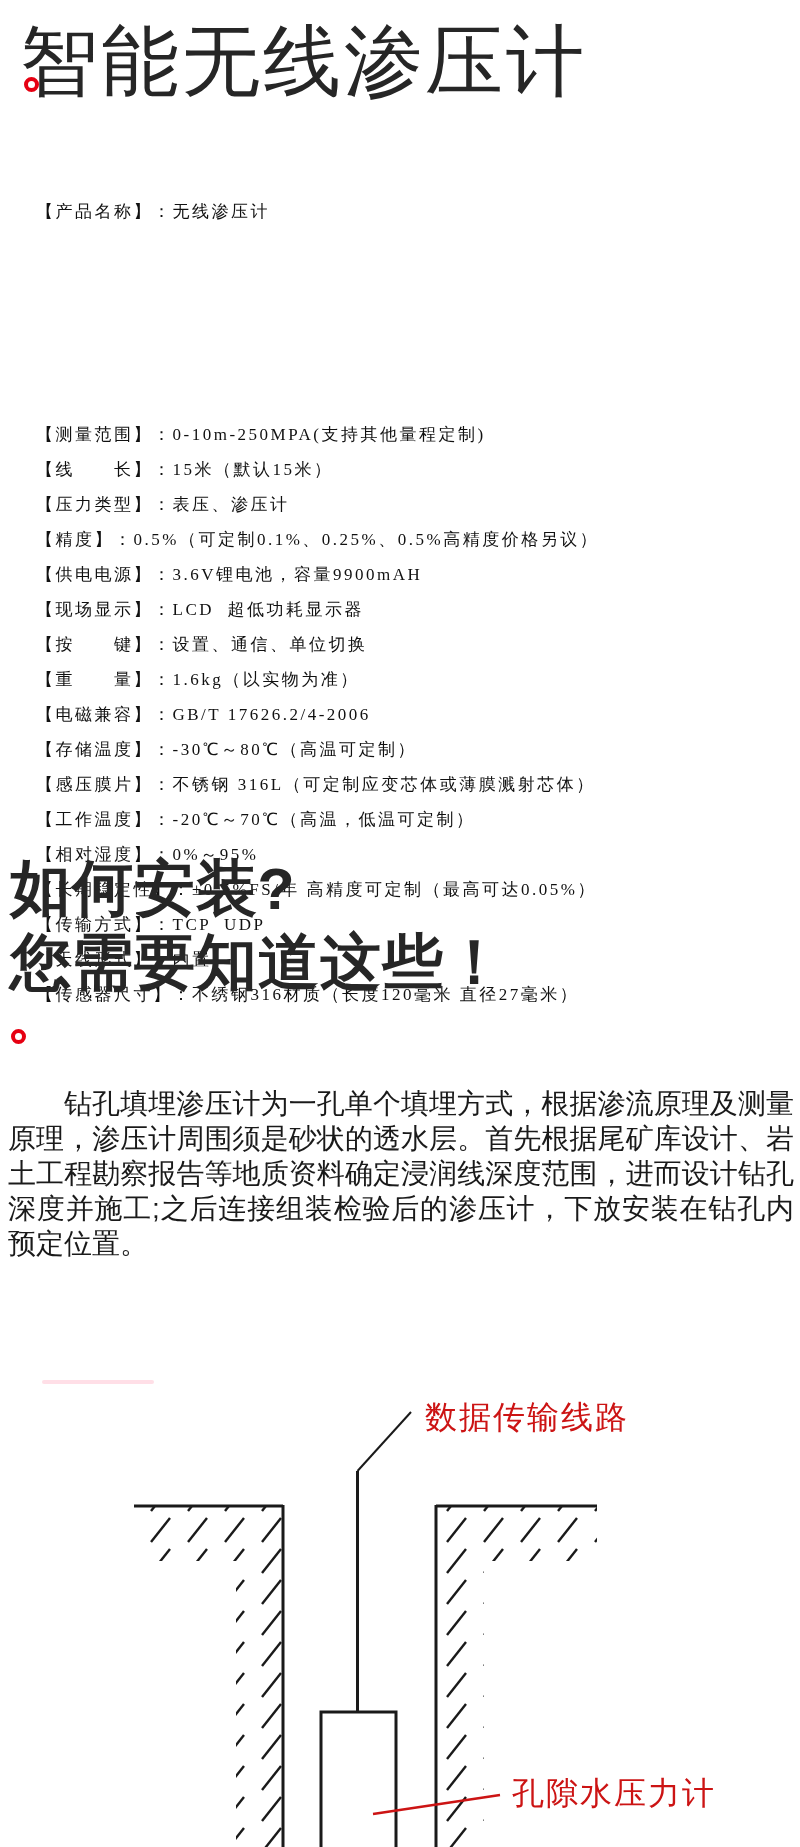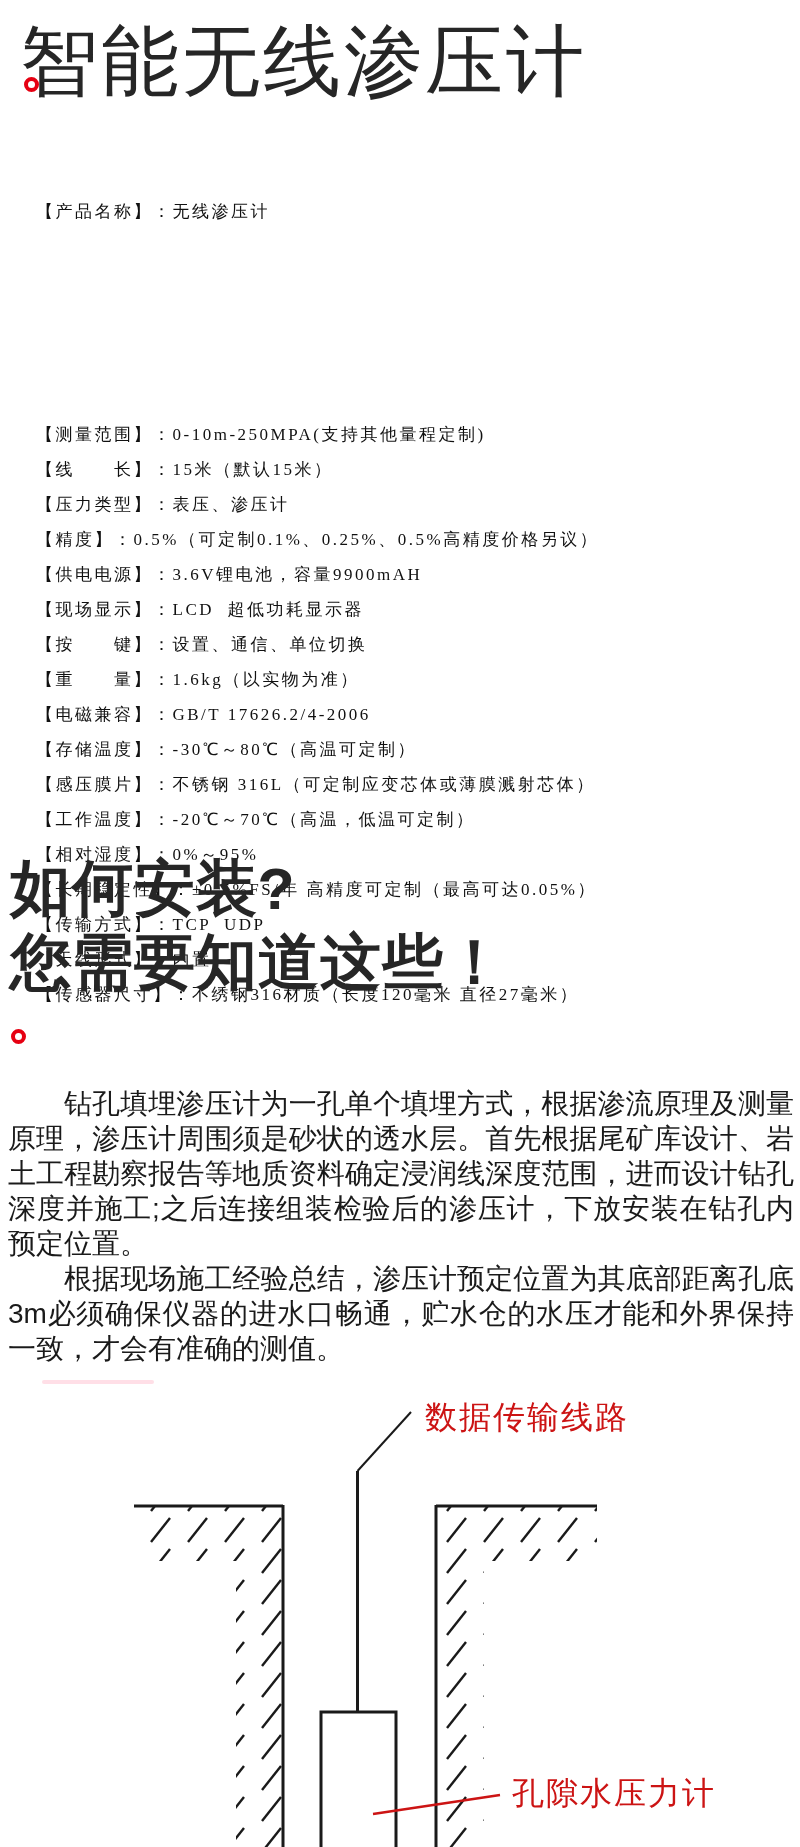--- a/index.html
+++ b/index.html
@@ -90,21 +90,20 @@
 
 <div class="divider" id="divider-mid">
   <span class="ring"></span>
   <span class="seg black"></span>
   <span class="seg red"></span>
   <span class="seg yellow"></span>
 </div>
 
 <div class="body-text" id="paragraphs">
     <p>钻孔填埋渗压计为一孔单个填埋方式，根据渗流原理及测量原理，渗压计周围须是砂状的透水层。首先根据尾矿库设计、岩土工程勘察报告等地质资料确定浸润线深度范围，进而设计钻孔深度并施工;之后连接组装检验后的渗压计，下放安装在钻孔内预定位置。</p>
-    <p>根据现场施工经验总结，渗压计预定位置为其底部距离孔底3m必须确保仪器的进水口畅通，贮水仓的水压才能和外界保持一致，才会有准确的测值。</p>
   </div>
 
 <div class="watermark-smudge"></div>
 
 <svg class="diagram" viewBox="0 0 800 457" xmlns="http://www.w3.org/2000/svg">
   <defs>
     <pattern id="hatch" patternUnits="userSpaceOnUse" width="37" height="31">
       <line x1="3" y1="28" x2="22" y2="4" stroke="#1a1a1a" stroke-width="2.4"></line>
     </pattern>
   </defs>

